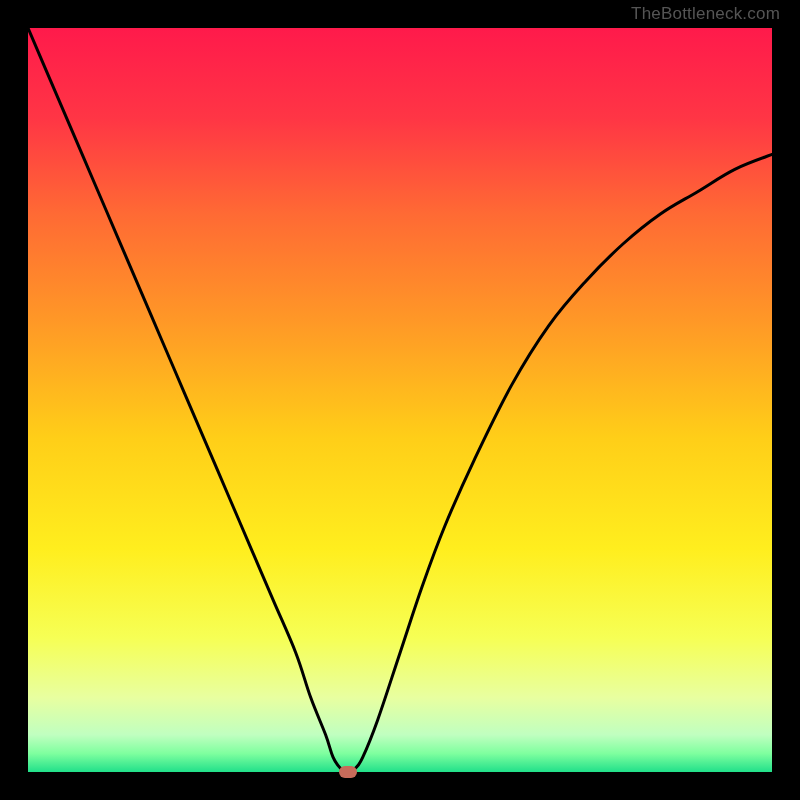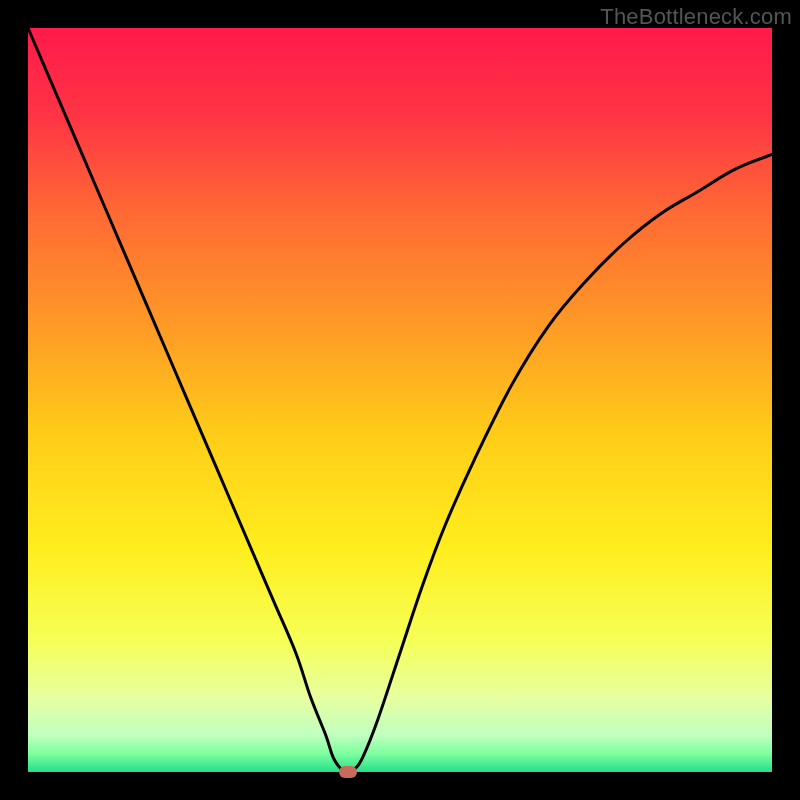--- a/index.html
+++ b/index.html
@@ -6,23 +6,23 @@
   body {
     width: 800px;
     height: 800px;
     background: #000;
     position: relative;
     font-family: Arial, Helvetica, sans-serif;
   }
   .watermark {
     position: absolute;
     top: 4px;
-    right: 8px;
+    right: 20px;
     color: #555;
-    font-size: 22px;
+    font-size: 17px;
     font-weight: 500;
     z-index: 10;
     letter-spacing: 0.2px;
   }
   .frame {
     position: absolute;
     left: 28px;
     top: 28px;
     width: 744px;
     height: 744px;

